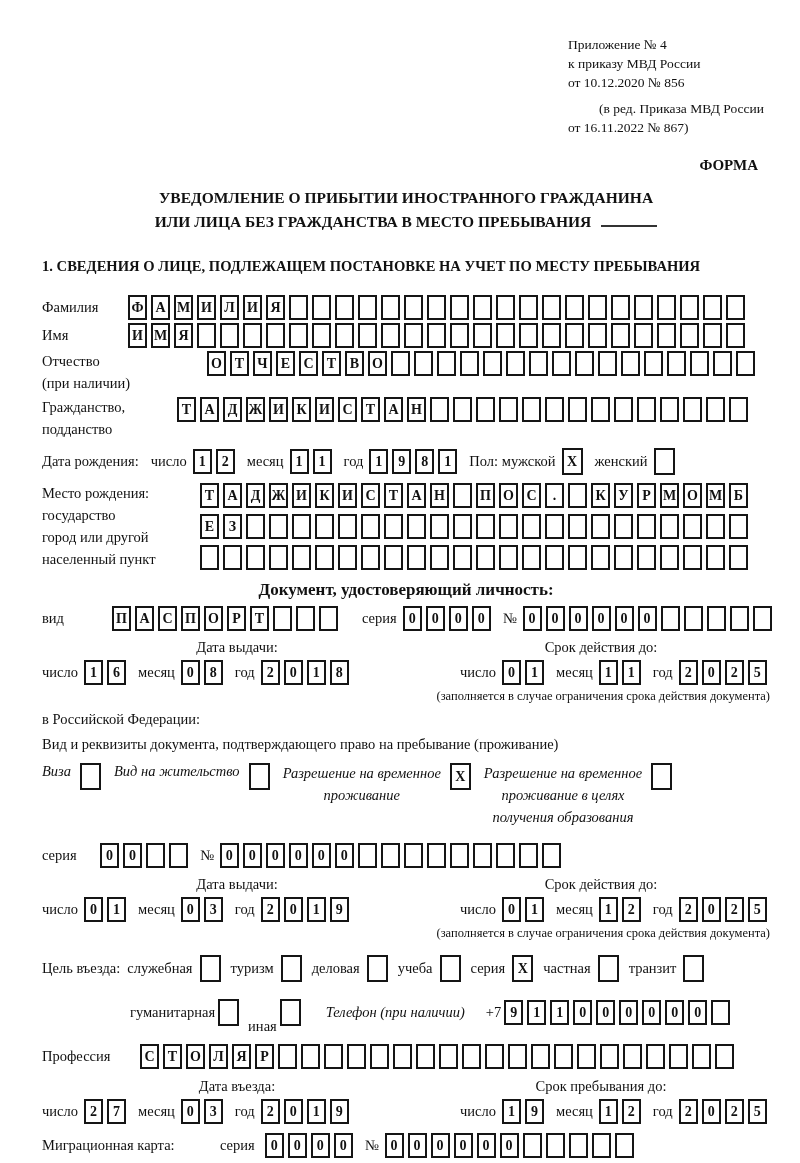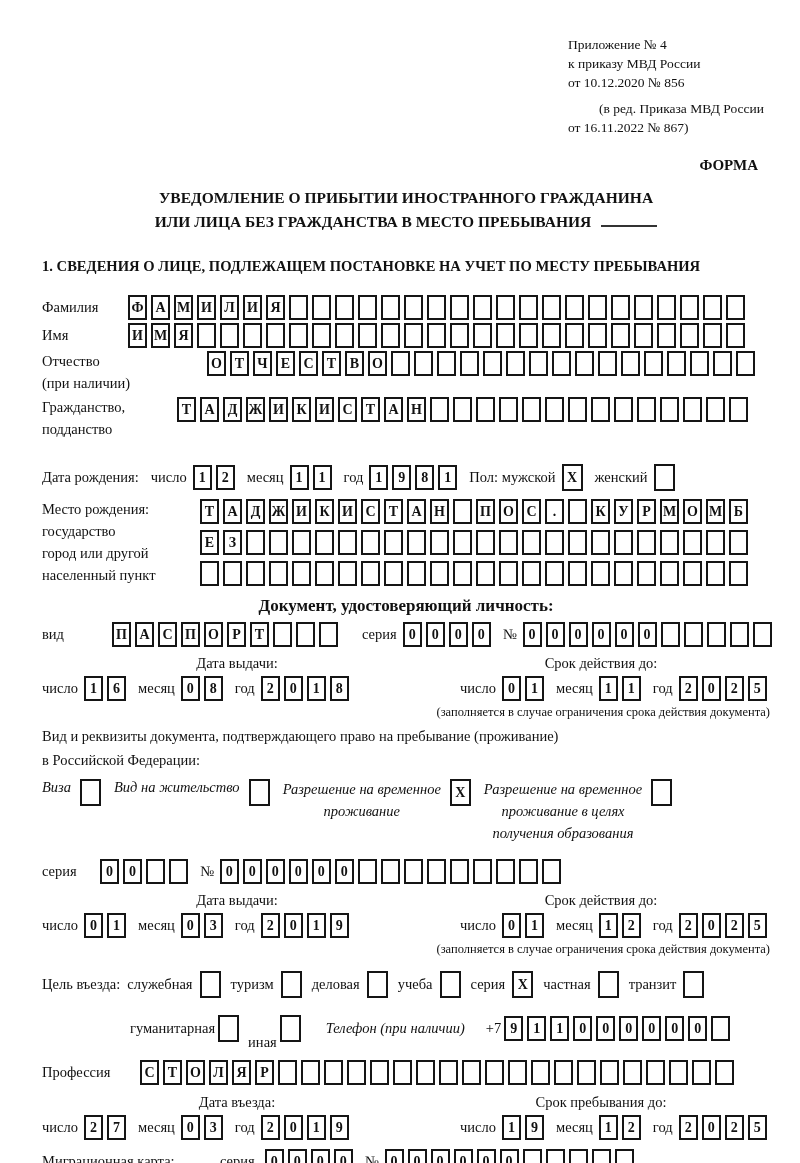--- a/index.html
+++ b/index.html
@@ -198,21 +198,21 @@
         <span class="cell"></span>
         <span class="cell"></span>
         <span class="cell"></span>
         <span class="cell"></span>
         <span class="cell"></span>
         <span class="cell"></span>
         <span class="cell"></span>
       </span>
   </div>
 
-  <div class="row" style="margin-top:24px;">
+  <div class="row" style="margin-top:8px;">
     <span>Дата рождения:</span>
     <span class="dl">число</span>
     <span class="cells">
         <span class="cell">1</span>
         <span class="cell">2</span>
       </span>
     <span class="dl">месяц</span>
     <span class="cells">
         <span class="cell">1</span>
         <span class="cell">1</span>
@@ -394,22 +394,22 @@
       <span class="cells">
           <span class="cell">2</span>
           <span class="cell">0</span>
           <span class="cell">2</span>
           <span class="cell">5</span>
         </span>
     </div>
   </div>
   <div class="note">(заполняется в случае ограничения срока действия документа)</div>
 
+  <div style="margin-top:7px;">в Российской Федерации:</div>
   <div style="margin-top:8px;">Вид и реквизиты документа, подтверждающего право на пребывание (проживание)</div>
-  <div style="margin-top:7px;">в Российской Федерации:</div>
 
   <div class="permits">
     <div class="permit">
       <span class="plabel">Виза</span>
       <span class="cbx"></span>
     </div>
     <div class="permit">
       <span class="plabel">Вид на жительство</span>
       <span class="cbx"></span>
     </div>

